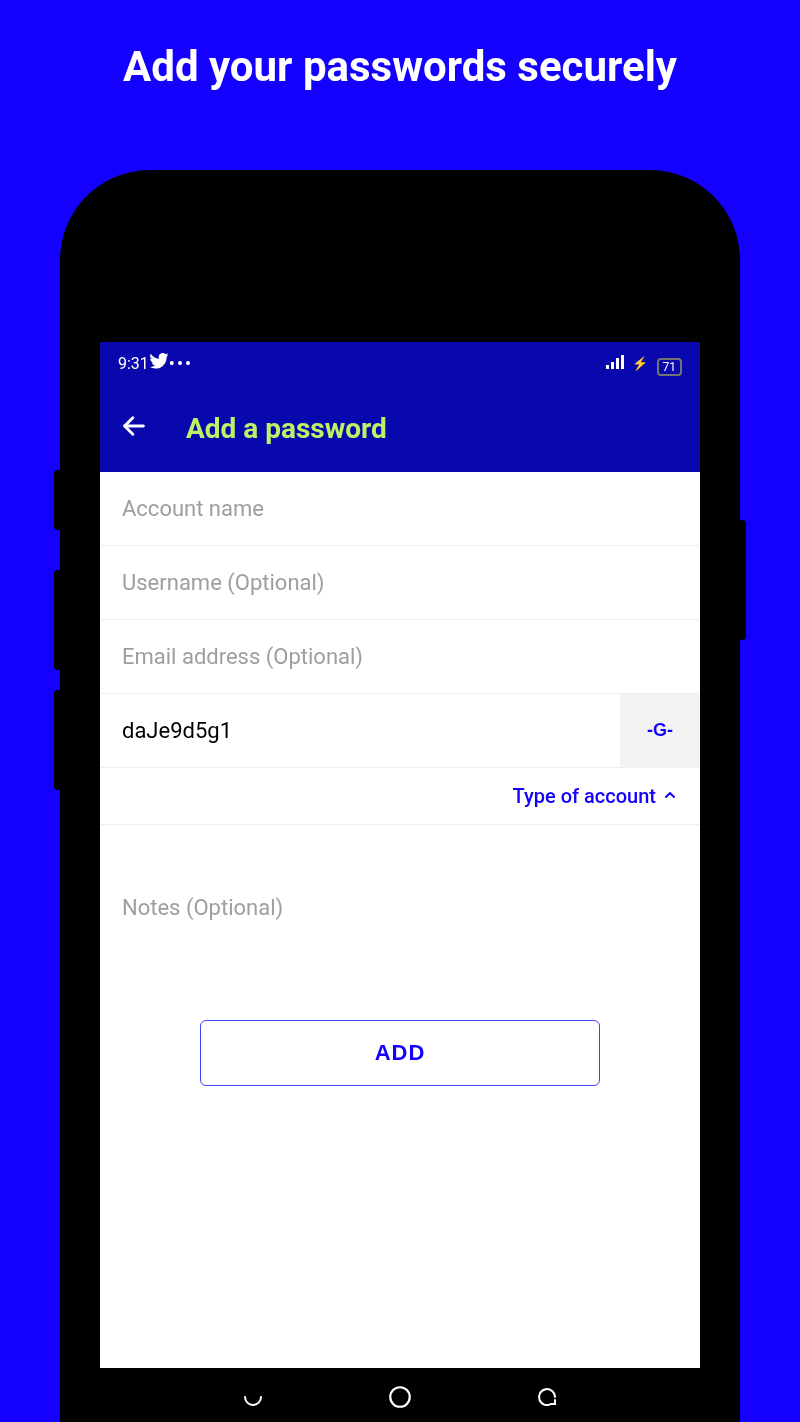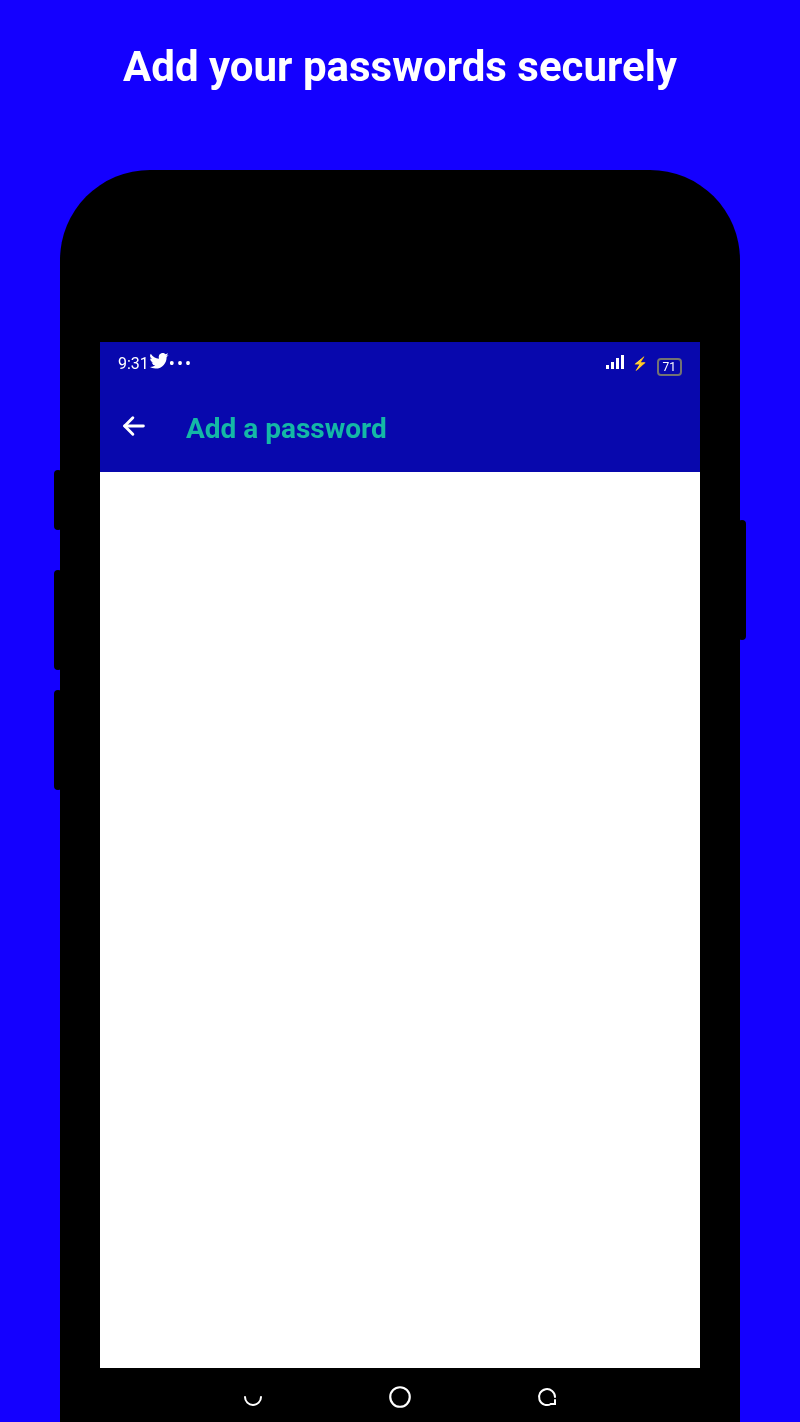--- a/index.html
+++ b/index.html
@@ -51,21 +51,21 @@
     .status-right { display: flex; align-items: center; gap: 8px; }
     .app-bar {
       background: #0808ad;
       height: 88px;
       display: flex;
       align-items: center;
       padding: 0 20px;
       gap: 38px;
     }
     .back-btn { color: #fff; cursor: pointer; }
-    .app-bar-title { color: #14b8a6; font-size: 28px; font-weight: 700; }
+    .app-bar-title { color: #bef264; font-size: 28px; font-weight: 700; }
     .form {
       display: flex;
       flex-direction: column;
     }
     .field {
       border: none;
       border-bottom: 1px solid #eeeeee;
       padding: 24px 22px;
       font-size: 22px;
       font-family: inherit;
@@ -201,20 +201,39 @@
     <div class="app-bar">
       <span class="back-btn">
         <svg width="28" height="28" viewBox="0 0 24 24" fill="none" stroke="#fff" stroke-width="2.5" stroke-linecap="round" stroke-linejoin="round">
             <line x1="20" y1="12" x2="4" y2="12"></line>
             <polyline points="11 5 4 12 11 19"></polyline>
           </svg>
       </span>
       <span class="app-bar-title">Add a password</span>
     </div>
 
+    <div class="form">
+      <input class="field" type="text" placeholder="Account name" style="">
+      <input class="field" type="text" placeholder="Username (Optional)" style="">
+      <input class="field" type="text" placeholder="Email address (Optional)" style="">
+      <div class="password-row">
+        <input class="field" type="text" value="daJe9d5g1" style="">
+        <button class="gen-btn">-G-</button>
+      </div>
+      <div class="type-row">
+        <span>Type of account</span>
+        <span>
+          <svg width="16" height="16" viewBox="0 0 24 24" fill="none" stroke="#1400ff" stroke-width="3" stroke-linecap="round" stroke-linejoin="round">
+              <polyline points="6 15 12 9 18 15"></polyline>
+            </svg>
+        </span>
+      </div>
+      <textarea class="notes-area" rows="3" placeholder="Notes (Optional)" style=""></textarea>
+      <button class="add-btn">ADD</button>
+    </div>
 
   </div>
 
   <div class="nav-bar">
     <span class="nav-btn">
       <svg width="24" height="24" viewBox="0 0 24 24" fill="none" stroke="#fff" stroke-width="2">
           <path d="M4 12 a8 8 0 1 0 16 0" stroke-linecap="round"></path>
         </svg>
     </span>
     <span class="nav-btn">

